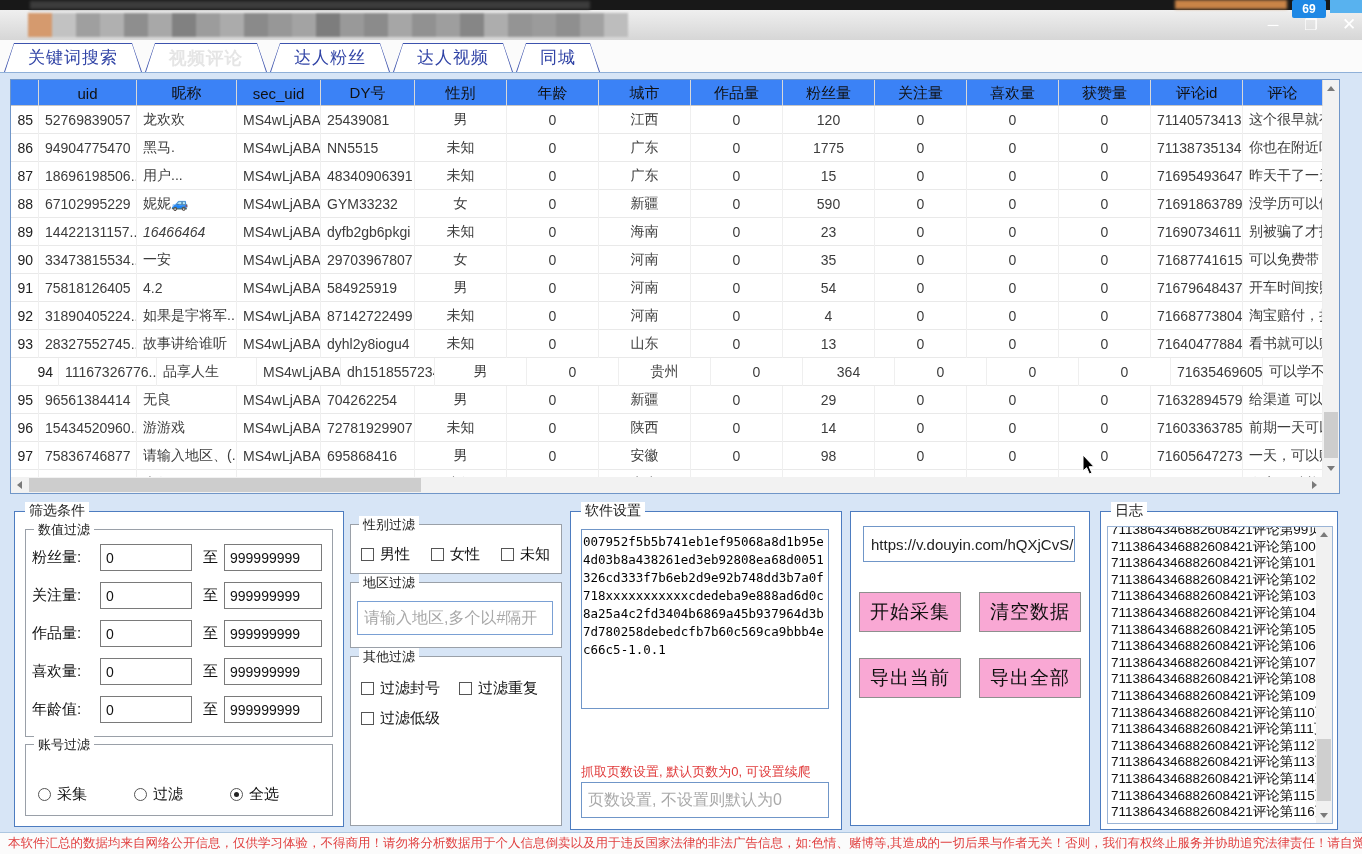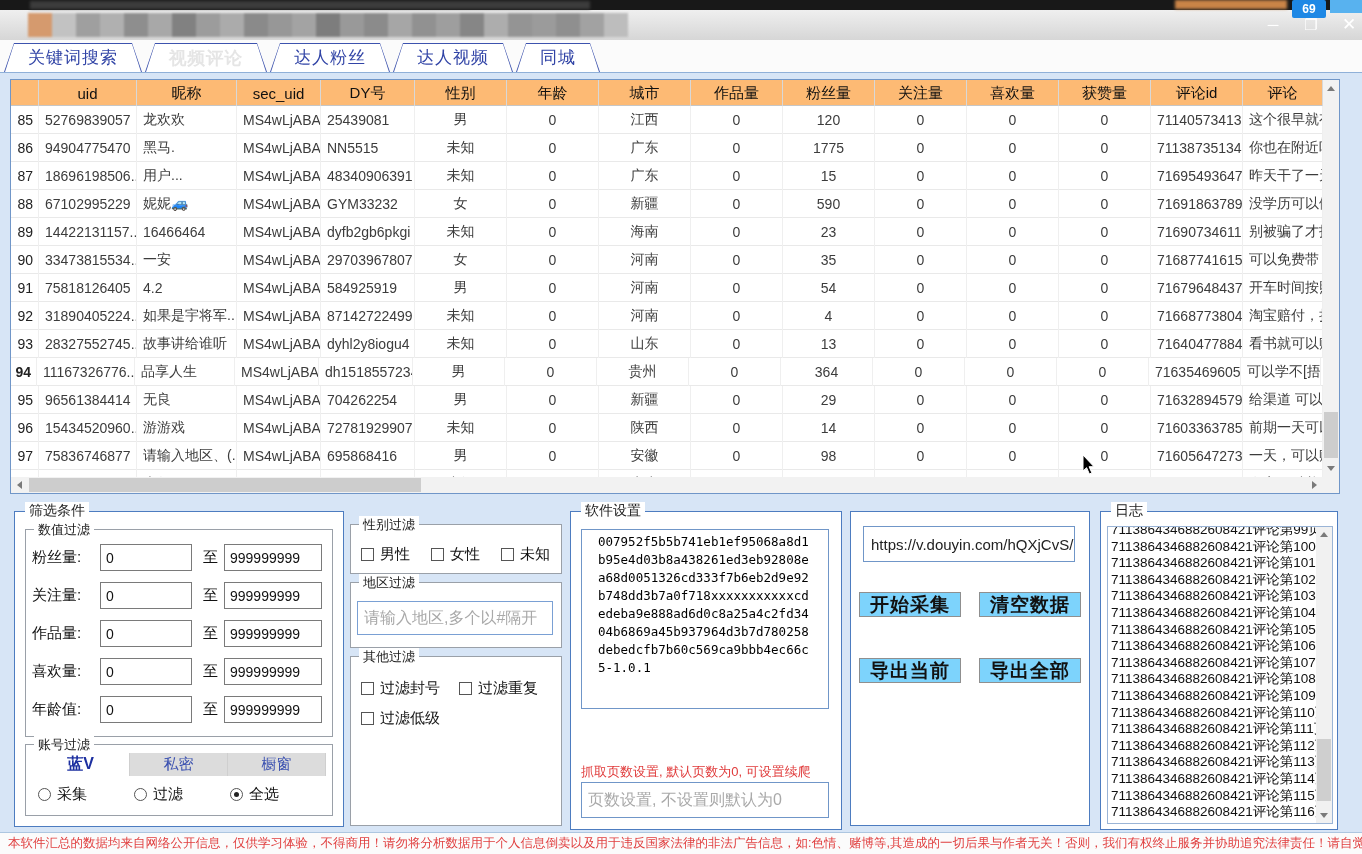--- a/index.html
+++ b/index.html
@@ -33,21 +33,21 @@
     clip-path:polygon(9px 0, calc(100% - 9px) 0, 100% 100%, 0 100%); }
   .tab-label { position:relative; font-size:17px; color:#3144a6; letter-spacing:1px; }
   .tab.active .tab-label { font-weight:bold; color:#e5e5e5; font-size:17.5px; }
 
   
   #table-panel { position:absolute; left:10px; top:79px; width:1330px; height:415px; background:#fff;
     border:1px solid #7096c8; }
   #watermark { position:absolute; left:110px; top:30px; font-size:250px; font-weight:bold;
     color:rgba(110,120,140,0.09); letter-spacing:28px; white-space:nowrap; pointer-events:none; z-index:3; }
   #table-header { position:absolute; left:0; top:0; right:16px; height:26px; display:flex;
-    border-bottom:1px solid #c6c6c6; background:#fdba74; z-index:4; }
+    border-bottom:1px solid #c6c6c6; background:#3b82f6; z-index:4; }
   .th { height:26px; display:flex; align-items:center; justify-content:center; font-size:15px; color:#101010;
     border-right:1px solid #d8d8d8; overflow:hidden; flex:none; }
   #table-body { position:absolute; left:0; top:26px; right:16px; bottom:16px; overflow:hidden; z-index:2; }
   .tr { display:flex; height:28px; border-bottom:1px solid #e9e9e9; background:transparent; }
   .td { height:28px; display:flex; align-items:center; font-size:14px; color:#3c3c3c; padding:0 6px;
     border-right:1px solid #efefef; overflow:hidden; white-space:nowrap; flex:none; }
   .td.ac { justify-content:center; }
   .td.num { justify-content:flex-end; padding-right:5px; color:#222; font-size:14px; }
 
   
@@ -97,33 +97,33 @@
   #gbox-other  { left:350px; top:656px; width:212px; height:170px; }
   .cb-item { position:absolute; display:flex; align-items:center; font-size:15px; color:#111; }
   .cb { width:13px; height:13px; border:1px solid #555; background:#fff; margin-right:6px; flex:none; }
   #region-input { position:absolute; left:6px; top:18px; width:196px; height:34px; border:1px solid #7aa0d4;
     font-size:16px; padding-left:6px; color:#333; }
   #region-input::placeholder { color:#a9a9a9; }
 
   #panel-settings { left:570px; top:511px; width:272px; height:319px; }
   #token-box { position:absolute; left:10px; top:17px; width:248px; height:180px; border:1px solid #7096c8;
     font-family:"DejaVu Sans Mono",monospace; font-size:12.5px; line-height:18px; color:#000;
-    word-break:break-all; padding:3px 16px; overflow:hidden; }
+    word-break:break-all; padding:3px 1px; overflow:hidden; }
   #keyword-input { position:absolute; left:10px; top:206px; width:248px; height:36px; border:1px solid #7096c8;
     font-size:17px; padding-left:6px; color:#111; }
   #page-hint { position:absolute; left:10px; top:251px; font-size:13px; color:#e03a3a; white-space:nowrap; }
   #page-input { position:absolute; left:10px; top:270px; width:248px; height:36px; border:1px solid #7096c8;
     font-size:16px; padding-left:6px; }
   #page-input::placeholder { color:#a9a9a9; }
 
   #panel-actions { left:850px; top:511px; width:240px; height:315px; }
   #url-input { position:absolute; left:12px; top:14px; width:212px; height:36px; border:1px solid #7096c8;
     font-size:15px; padding-left:7px; color:#222; }
-  .btn { position:absolute; width:102px; height:25px; background:#7dd3fc; border:1px solid #8f8f8f;
-    font-size:19px; font-weight:bold; color:#111; display:flex; align-items:center; justify-content:center;
+  .btn { position:absolute; width:102px; height:40px; background:#f9a8d4; border:1px solid #8f8f8f;
+    font-size:19px; font-weight:normal; color:#111; display:flex; align-items:center; justify-content:center;
     letter-spacing:1px; cursor:default; }
 
   #panel-log { left:1100px; top:511px; width:238px; height:319px; }
   #log-list { position:absolute; left:6px; top:14px; width:226px; height:298px; border:1px solid #9ab4d6; overflow:hidden; }
   #log-entries { position:absolute; left:3px; top:-5px; right:17px; }
   .log-entry { font-size:13.5px; line-height:16.6px; color:#101010; white-space:nowrap; }
   #log-scroll { position:absolute; right:0; top:0; bottom:0; width:16px; background:#f1f1f1; }
   #log-scroll .up   { left:4px; top:5px;    border-left:4px solid transparent; border-right:4px solid transparent; border-bottom:5px solid #7a7a7a; }
   #log-scroll .down { left:4px; bottom:5px; border-left:4px solid transparent; border-right:4px solid transparent; border-top:5px solid #7a7a7a; }
   #log-scroll .sb-thumb { left:1px; width:14px; top:212px; height:62px; background:#cfcfcf; }
@@ -287,21 +287,21 @@
         <div class="td ac" style="width: 92px;">590</div>
         <div class="td ac" style="width: 92px;">0</div>
         <div class="td ac" style="width: 92px;">0</div>
         <div class="td ac" style="width: 92px;">0</div>
         <div class="td" style="width: 92px;">71691863789...</div>
         <div class="td" style="width: 80px;">没学历可以做...</div>
       </div>
       <div class="tr">
         <div class="td num" style="width: 28px;">89</div>
         <div class="td" style="width: 98px;">14422131157...</div>
-        <div class="td" style="width: 100px;">16466464</div>
+        <div class="td" style="width: 100px; font-style: italic;">16466464</div>
         <div class="td" style="width: 84px;">MS4wLjABAA...</div>
         <div class="td" style="width: 94px;">dyfb2gb6pkgi</div>
         <div class="td ac" style="width: 92px;">未知</div>
         <div class="td ac" style="width: 92px;">0</div>
         <div class="td ac" style="width: 92px;">海南</div>
         <div class="td ac" style="width: 92px;">0</div>
         <div class="td ac" style="width: 92px;">23</div>
         <div class="td ac" style="width: 92px;">0</div>
         <div class="td ac" style="width: 92px;">0</div>
         <div class="td ac" style="width: 92px;">0</div>
@@ -370,21 +370,21 @@
         <div class="td ac" style="width: 92px;">山东</div>
         <div class="td ac" style="width: 92px;">0</div>
         <div class="td ac" style="width: 92px;">13</div>
         <div class="td ac" style="width: 92px;">0</div>
         <div class="td ac" style="width: 92px;">0</div>
         <div class="td ac" style="width: 92px;">0</div>
         <div class="td" style="width: 92px;">71640477884...</div>
         <div class="td" style="width: 80px;">看书就可以赚钱</div>
       </div>
       <div class="tr">
-        <div class="td num" style="width: 26px; font-weight: bold;">94</div>
+        <div class="td num" style="width: 48px;">94</div>
         <div class="td" style="width: 98px;">11167326776...</div>
         <div class="td" style="width: 100px;">品享人生</div>
         <div class="td" style="width: 84px;">MS4wLjABAA...</div>
         <div class="td" style="width: 94px;">dh15185572347</div>
         <div class="td ac" style="width: 92px;">男</div>
         <div class="td ac" style="width: 92px;">0</div>
         <div class="td ac" style="width: 92px;">贵州</div>
         <div class="td ac" style="width: 92px;">0</div>
         <div class="td ac" style="width: 92px;">364</div>
         <div class="td ac" style="width: 92px;">0</div>
@@ -507,25 +507,20 @@
         <div class="num-row">
           <span class="num-label">年龄值:</span>
           <input class="range-input" value="0" style="">
           <span class="to-word">至</span>
           <input class="range-input r2" value="999999999" style="">
         </div>
       </div>
   </div>
   <div class="gbox" id="account-box">
     <span class="glabel">账号过滤</span>
-    <div id="account-tabs">
-        <div class="seg active">蓝V</div>
-        <div class="seg">私密</div>
-        <div class="seg">橱窗</div>
-      </div>
     <div id="account-radios">
         <div class="radio-item" style="left: 12px;">
           <span class="rad"></span>
           <span>采集</span>
         </div>
         <div class="radio-item" style="left: 108px;">
           <span class="rad"></span>
           <span>过滤</span>
         </div>
         <div class="radio-item" style="left: 204px;">

